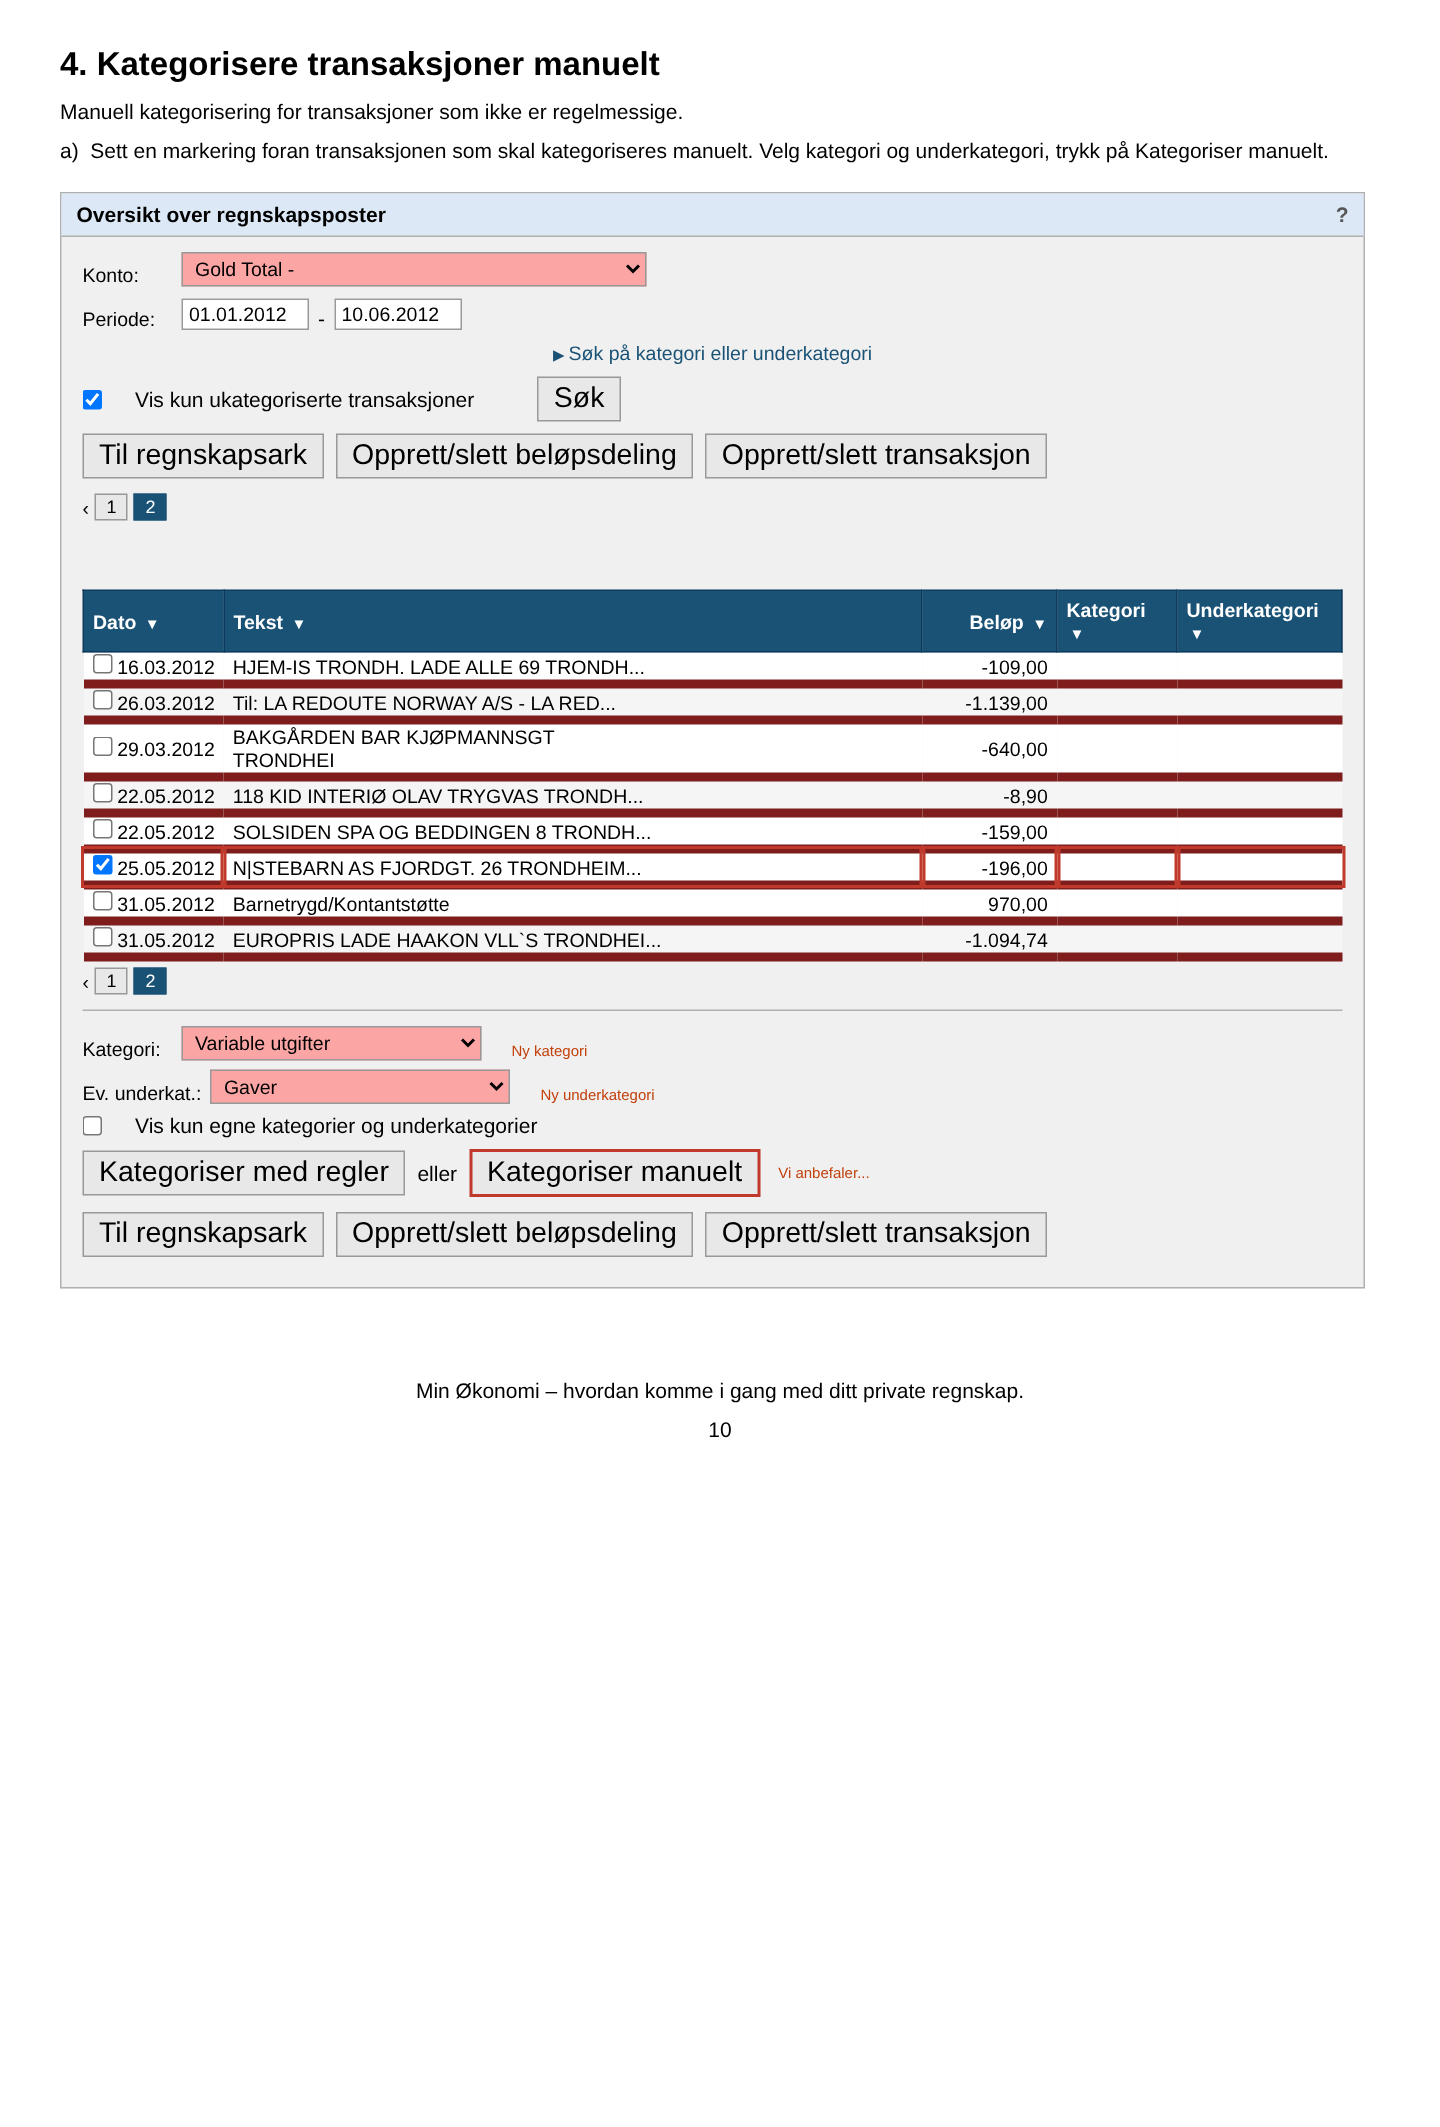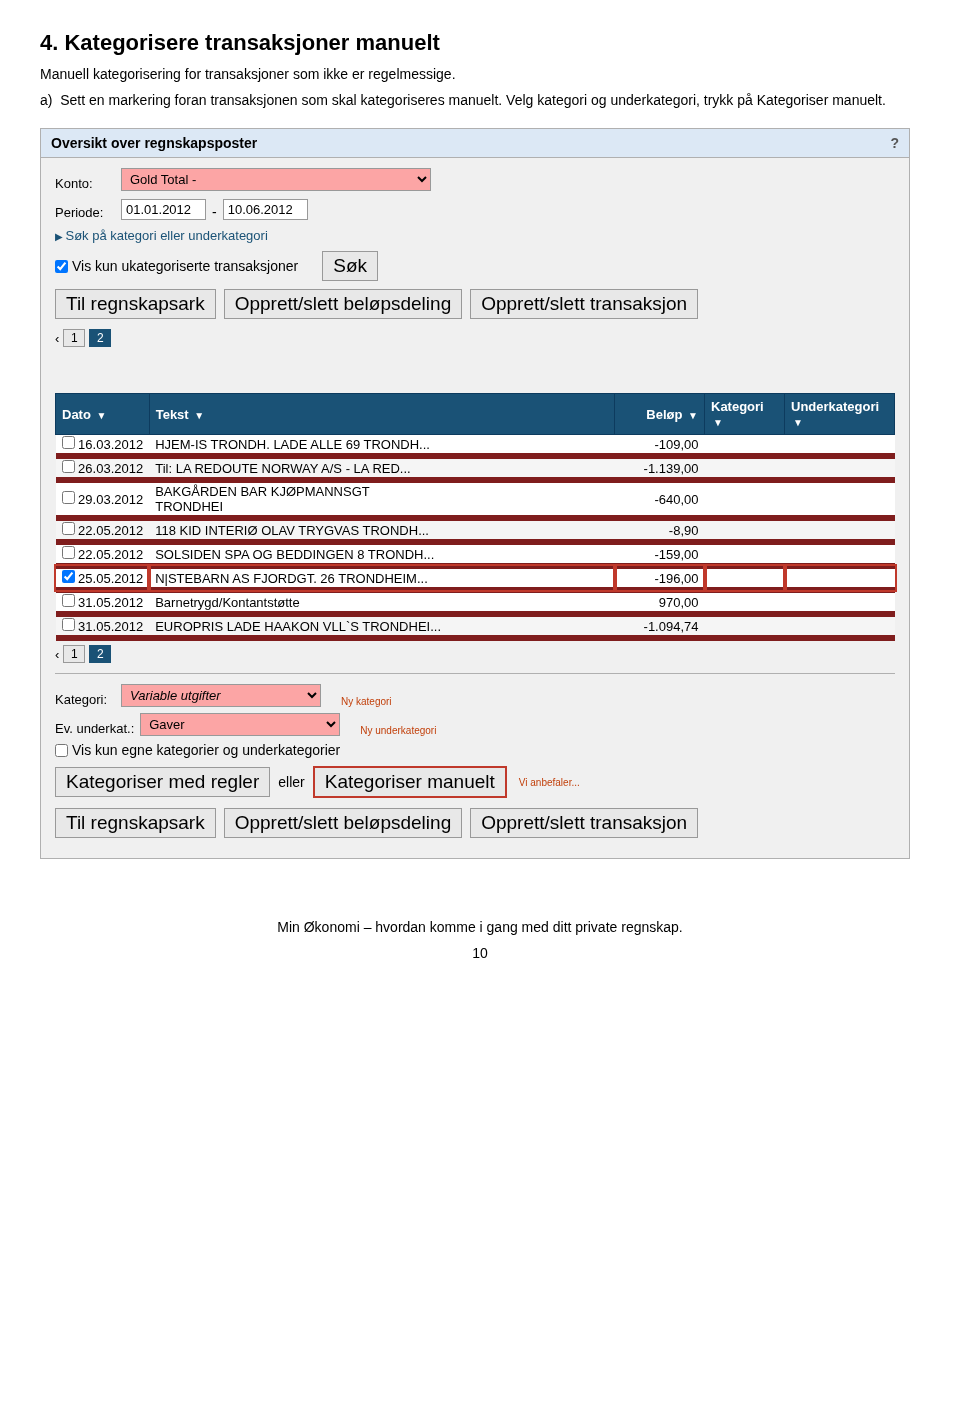--- a/index.html
+++ b/index.html
@@ -73,29 +73,30 @@
       font-size: 10px;
       cursor: pointer;
     }
     .search-link {
       color: #1a5276;
       text-decoration: none;
       font-size: 13px;
       cursor: pointer;
       display: block;
       margin-bottom: 8px;
+      text-align: center;
     }
     .search-link:before {
       content: "▶ ";
       font-size: 10px;
     }
     .checkbox-row {
       display: flex;
       align-items: center;
-      gap: 4px;
+      gap: 22px;
       margin-bottom: 8px;
     }
     .btn {
       font-size: 19px;
       padding: 3px 10px;
       border: 1px solid #999;
       background: #e8e8e8;
       cursor: pointer;
       white-space: nowrap;
     }
@@ -308,21 +309,21 @@
       <span class="page-btn">1</span>
       <span class="page-btn active">2</span>
     </div>
 
     <hr class="divider">
 
     <div class="bottom-form">
 
       <div class="form-row">
         <span class="form-label">Kategori:</span>
-        <select style="width: 200px; font-style: italic;">
+        <select style="width: 200px;">
           <option>Variable utgifter</option>
         </select>
         <a class="link-blue" style="margin-left: 14px;">Ny kategori</a>
       </div>
 
       <div class="form-row">
         <span class="form-label">Ev. underkat.:</span>
         <select style="width: 200px;">
           <option>Gaver</option>
         </select>

